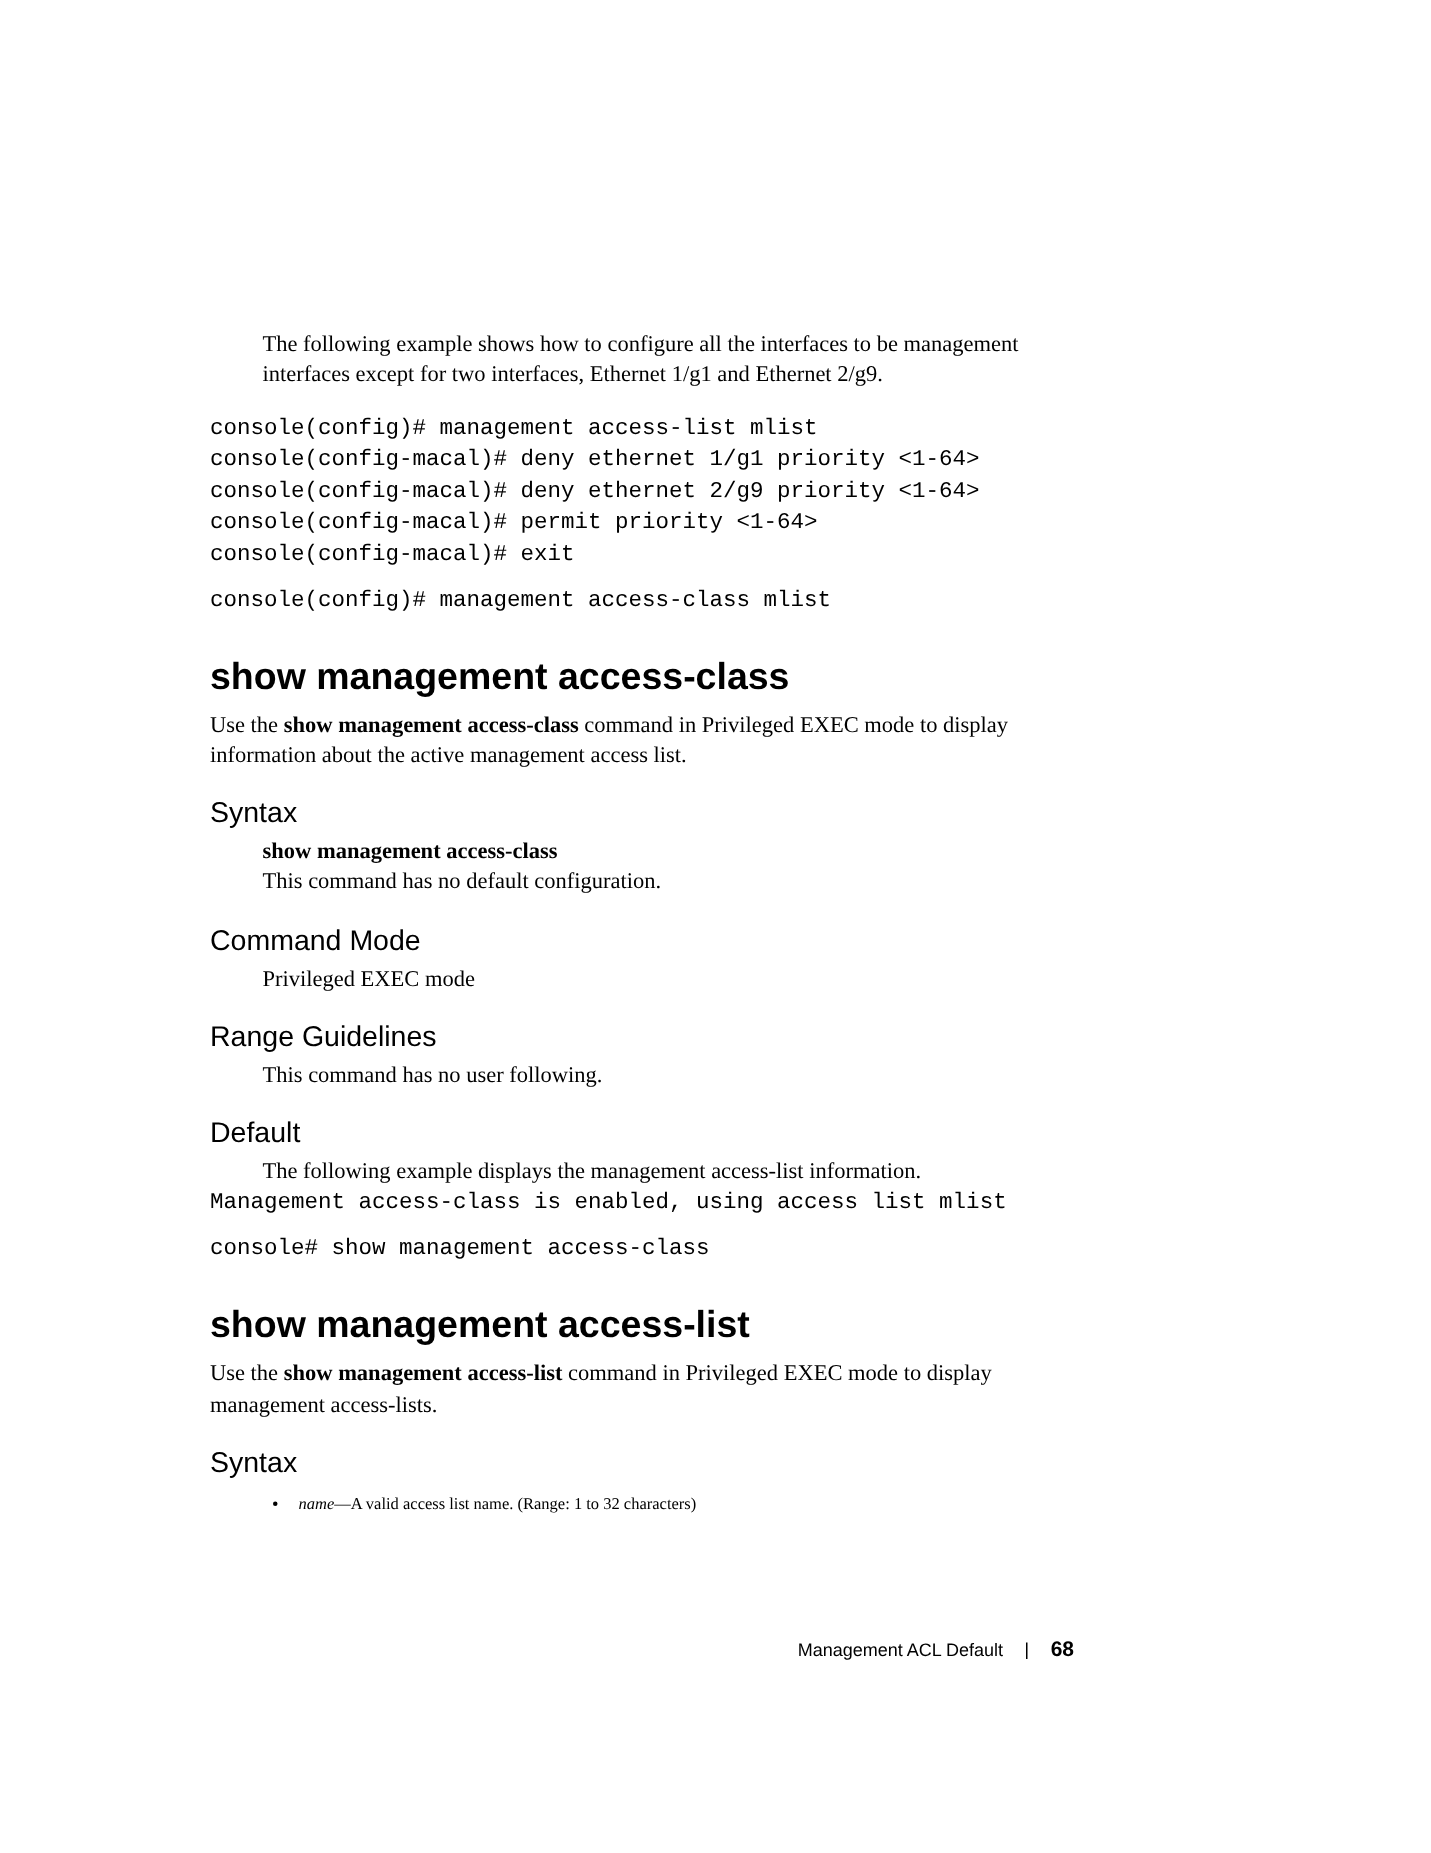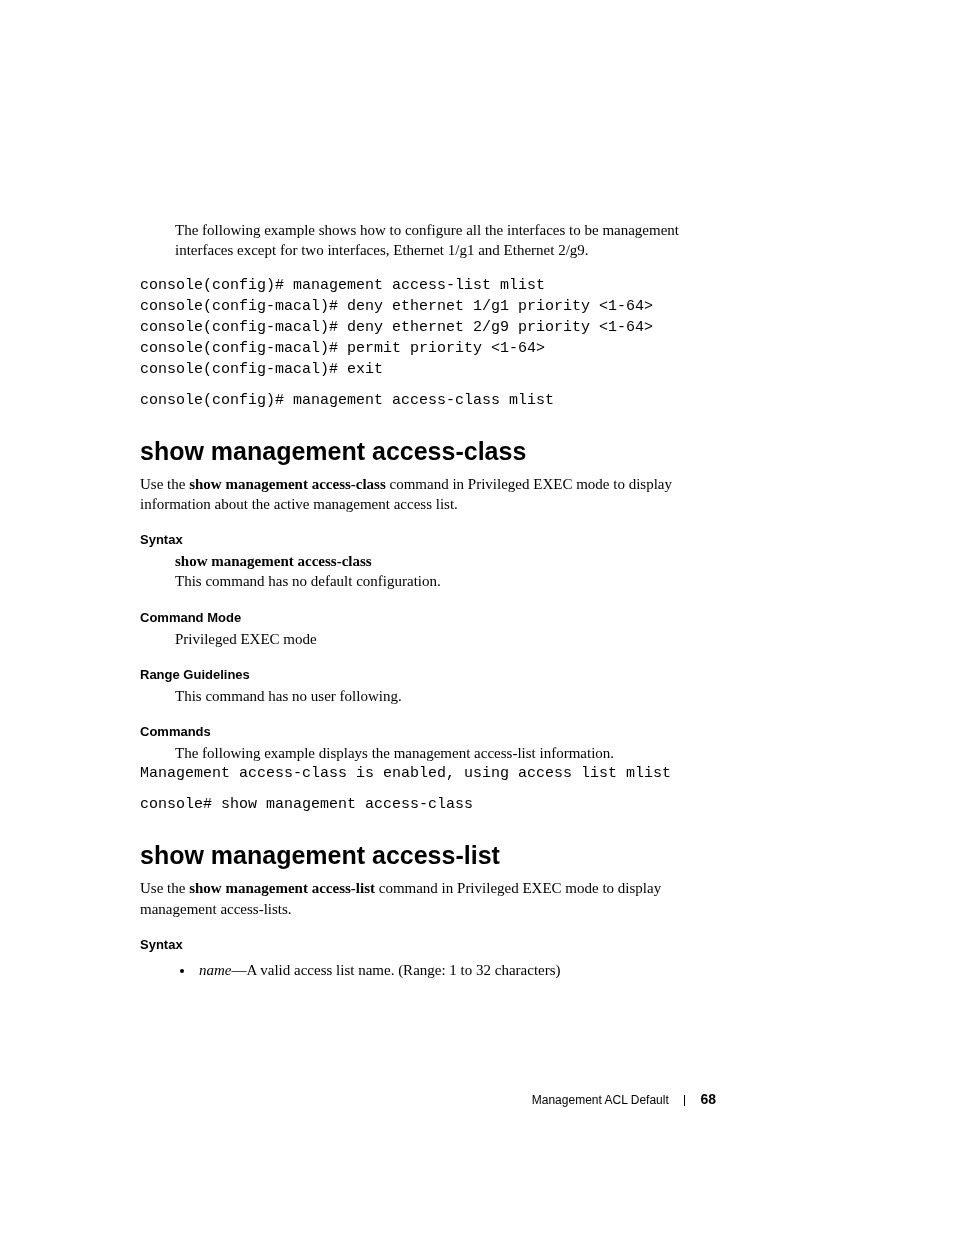--- a/index.html
+++ b/index.html
@@ -36,35 +36,35 @@
     letter-spacing: 0px;
     margin: 26px 0 8px 0;
   }
   .body-para {
     font-size: 15px;
     line-height: 1.35;
     margin: 0 0 14px 0;
   }
   h3.subhead {
     font-family: Arial, Helvetica, sans-serif;
-    font-weight: bold;
-    font-size: 13px;
+    font-weight: normal;
+    font-size: 19px;
     margin: 18px 0 4px 0;
   }
   .indent-body {
     font-size: 15px;
     line-height: 1.35;
     margin: 0 0 0 35px;
   }
   .bold { font-weight: bold; }
   .ital { font-style: italic; }
   ul.bullet {
     margin: 10px 0 0 55px;
     padding: 0;
-    font-size: 15px;
+    font-size: 11px;
   }
   ul.bullet li {
     list-style: disc;
     margin-bottom: 6px;
     padding-left: 4px;
   }
   .footer {
     position: absolute;
     bottom: 128px;
     right: 140px;
@@ -107,21 +107,21 @@
   <p class="indent-body"><span class="bold">show management access-class</span></p>
 
   <p class="indent-body">This command has no default configuration.</p>
 
   <h3 class="subhead">Command Mode</h3>
   <p class="indent-body">Privileged EXEC mode</p>
 
   <h3 class="subhead">Range Guidelines</h3>
   <p class="indent-body">This command has no user following.</p>
 
-  <h3 class="subhead">Commands</h3>
+  <h3 class="subhead">Default</h3>
   <p class="indent-body">The following example displays the management access-list information.</p>
 
   <div class="code-block">Management access-class is enabled, using access list mlist</div>
   <div class="code-block" style="margin-top:10px;">console# show management access-class</div>
 
   <h1 class="section">show management access-list</h1>
 
   <p class="body-para">
     <span>Use the </span><span class="bold">show management access-list</span><span> command in Privileged EXEC mode to display management access-lists.</span>
   </p>

